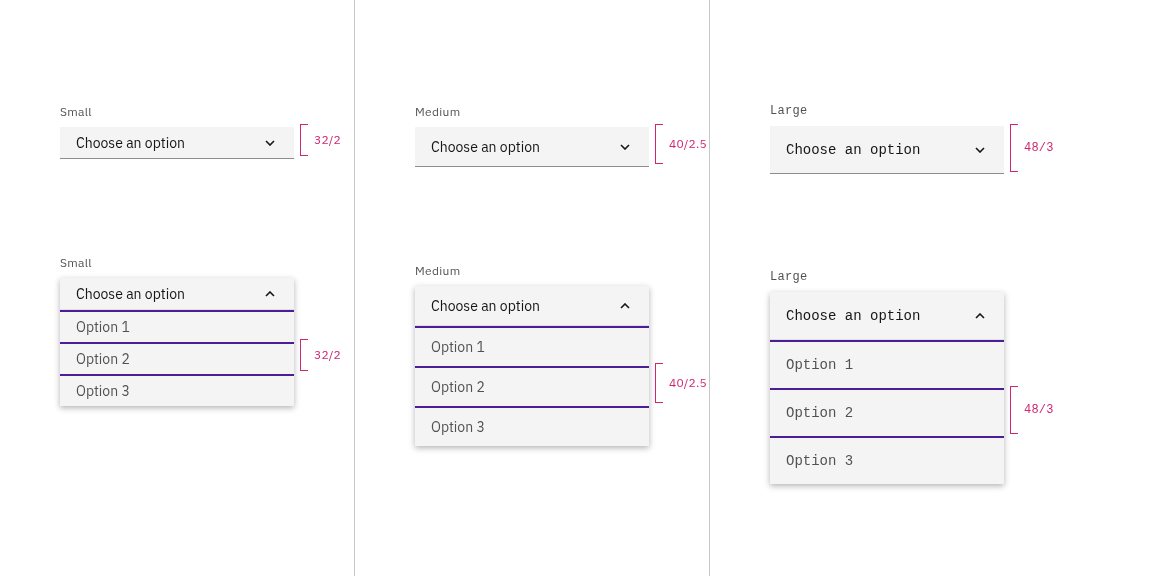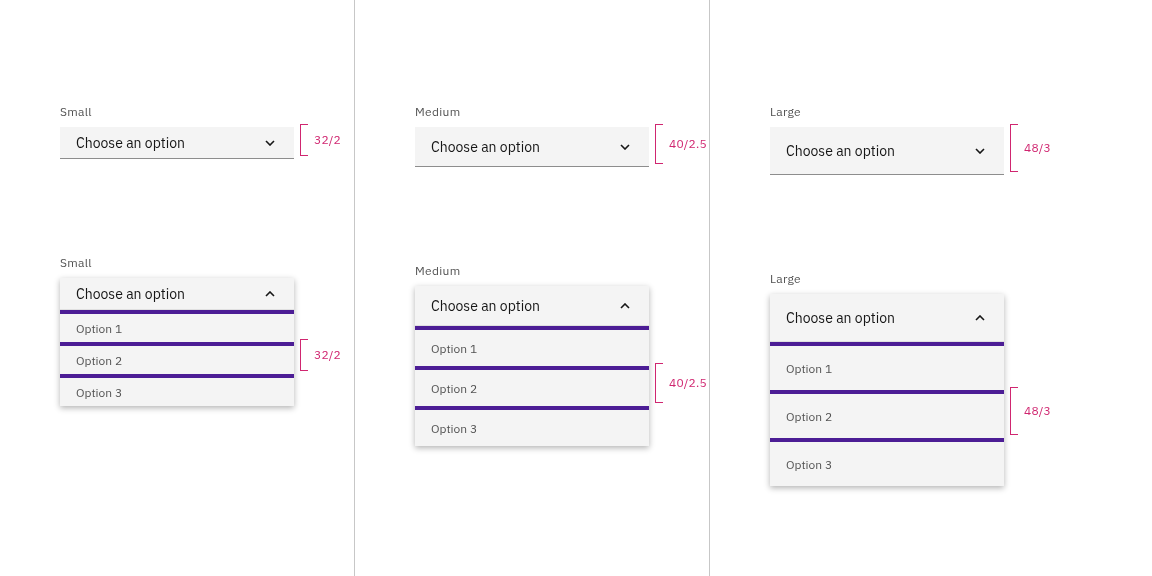--- a/index.html
+++ b/index.html
@@ -15,21 +15,21 @@
     display: flex;
     width: 993px;
     height: 576px;
   }
   .col {
     flex: 1 1 0;
     border-right: 1px solid #c7c7c7;
     padding: 32px 60px 0 60px;
     position: relative;
   }
-  .col:last-child { border-right: none; }
+  .col:last-child { border-right: none; font-family: Liberation Mono, monospace; }
 
   .variant {
     position: relative;
   }
   .variant-top { margin-top: 72px; }
   .variant-bottom { margin-top: 96px; }
 
   .field-label {
     font-size: 12px;
     color: #525252;
@@ -66,22 +66,22 @@
     background: #f4f4f4;
     width: 234px;
     box-shadow: 0 2px 6px rgba(0,0,0,0.3);
     position: relative;
   }
   .menu-item {
     display: flex;
     align-items: center;
     padding: 0 16px;
     color: #525252;
-    font-size: 12px;
-    border-top: 4px solid #4c1d95;
+    font-size: 14px;
+    border-top: 2px solid #4c1d95;
     cursor: pointer;
   }
   .menu-item:first-child { border-top: none; }
   .menu .menu-item.sm { height: 32px; }
   .menu .menu-item.md { height: 40px; }
   .menu .menu-item.lg { height: 48px; }
 
   .open-head {
     background: #f4f4f4;
     border-bottom: 1px solid #e0e0e0;

